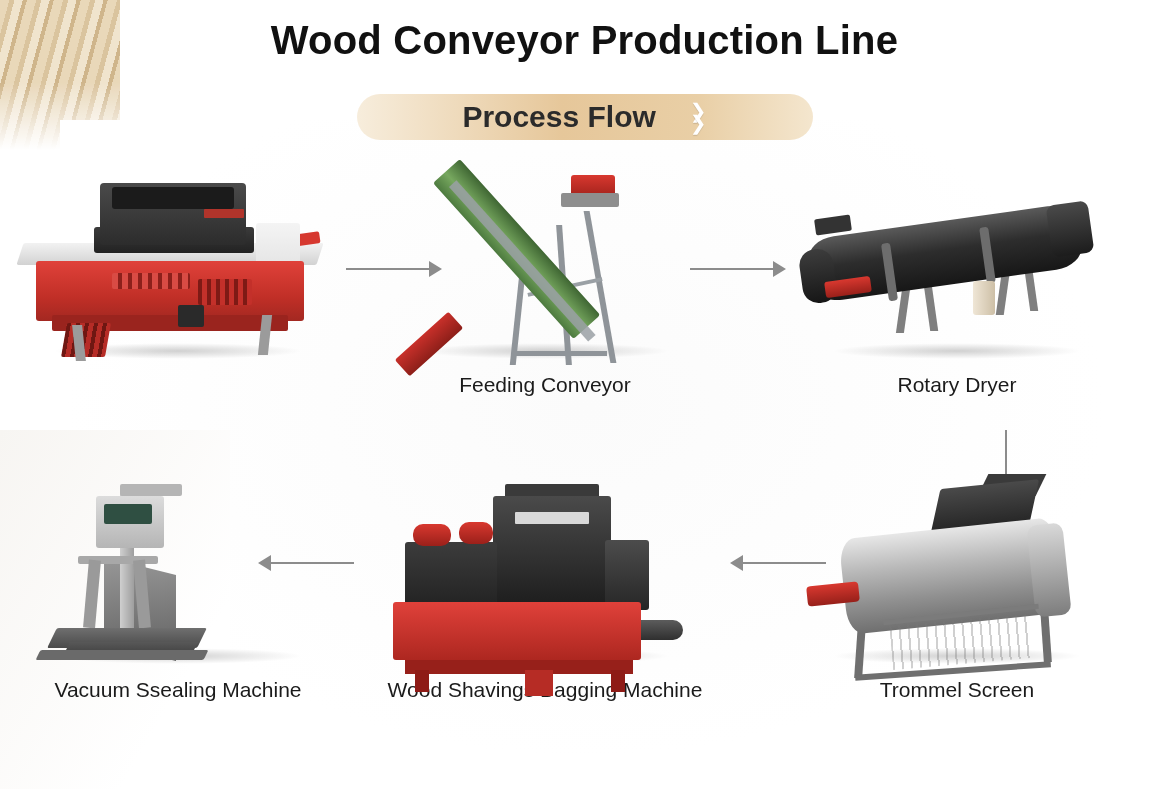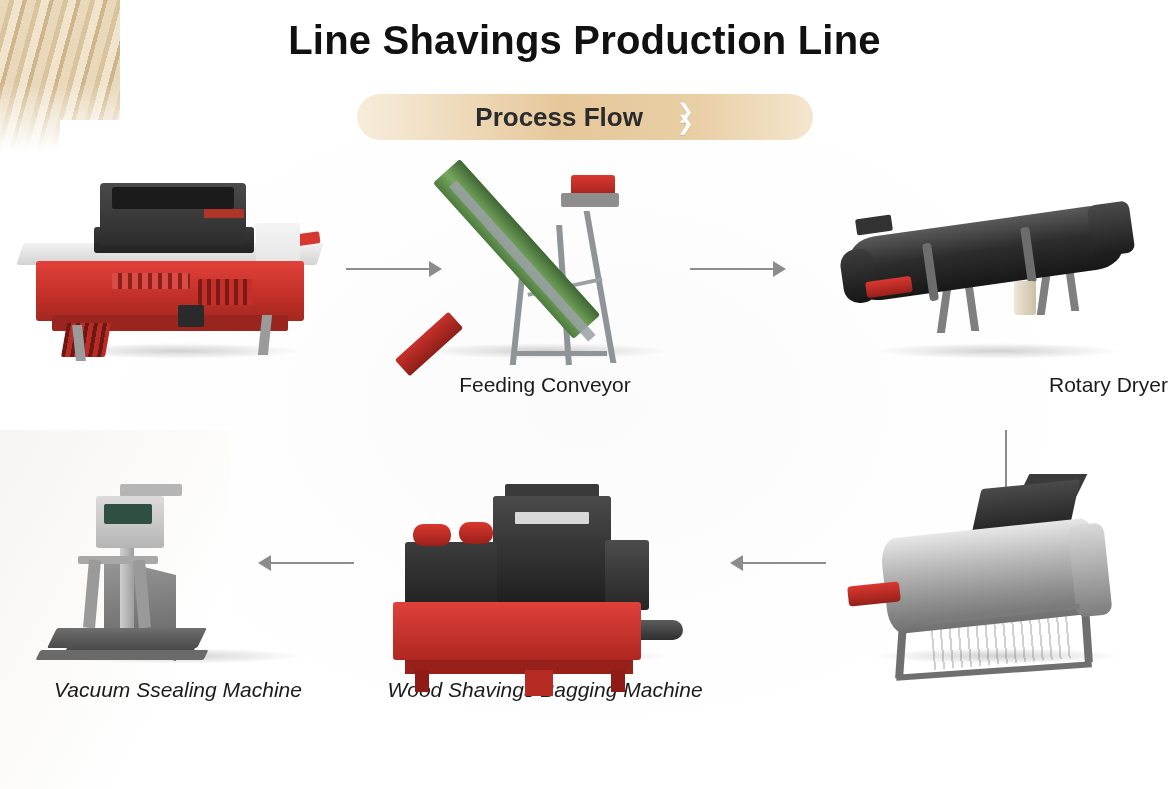--- a/index.html
+++ b/index.html
@@ -64,21 +64,21 @@
     height: 46px;
     border-radius: 23px;
     background: linear-gradient(90deg, #f6ead7 0%, #e8ca9c 40%, #e3c territory 60%, #eed9b6 100%);
     background: linear-gradient(90deg, #f7eddc 0%, #e6c79a 45%, #e9cfa6 75%, #f4e6ce 100%);
     display: flex;
     align-items: center;
     justify-content: center;
     gap: 34px;
   }
   .badge-label {
-    font-size: 26px;
+    font-size: 30px;
     font-weight: bold;
     color: #2b2b2b;
   }
   .badge-chevrons {
     color: #ffffff;
     font-size: 20px;
     line-height: 12px;
     display: flex;
     flex-direction: column;
     align-items: center;
@@ -98,24 +98,24 @@
     height: 200px;
   }
   .step .caption {
     margin-top: 8px;
     font-size: 21px;
     color: #1b1b1b;
     font-weight: normal;
   }
 
   .row1 { top: 165px; }
-  .row2 { top: 470px; font-style: italic; }
+  .row2 { top: 470px; }
   .col1 { left: 8px; }
   .col2 { left: 375px; }
-  .col3 { left: 828px; text-align: right; }
+  .col3 { left: 787px; }
 
   
   .arrow-h {
     position: absolute;
     height: 22px;
     display: flex;
     align-items: center;
   }
   .arrow-h .shaft {
     height: 2px;
@@ -249,21 +249,21 @@
   .vs-foot{ left: 30px; top: 180px; width: 168px; height: 10px; background:#6a6a6a; transform: skewX(-26deg); border-radius:2px;}
   .vs-ramp{ left: 96px; top: 96px; width: 72px; height: 86px; background: linear-gradient(160deg,#8d8d8d,#4f4f4f); transform: skewY(14deg); opacity:.9;}
 </style>
 </head>
 <body>
 
 <div class="bg-wood"></div>
 <div class="bg-soft-1"></div>
 <div class="bg-soft-2"></div>
 
-<div class="title">Line Shavings Production Line</div>
+<div class="title">Wood Conveyor Production Line</div>
 
 <div class="badge">
   <span class="badge-label">Process Flow</span>
   <span class="badge-chevrons">
     <span>❯</span>
       <span>❯</span>
   </span>
 </div>
 
 <div class="step row1 col1">
@@ -394,13 +394,14 @@
     <div class="m ts-frame-r"></div>
     <div class="m ts-frame-b"></div>
     <div class="m ts-hood2"></div>
     <div class="m ts-hood"></div>
     <div class="m ts-drum"></div>
     <div class="m ts-drum-end"></div>
     <div class="m ts-mesh"></div>
     <div class="m ts-frame-m"></div>
     <div class="m ts-red"></div>
   </div>
+  <div class="caption">Trommel Screen</div>
 </div>
 
 </body></html>

